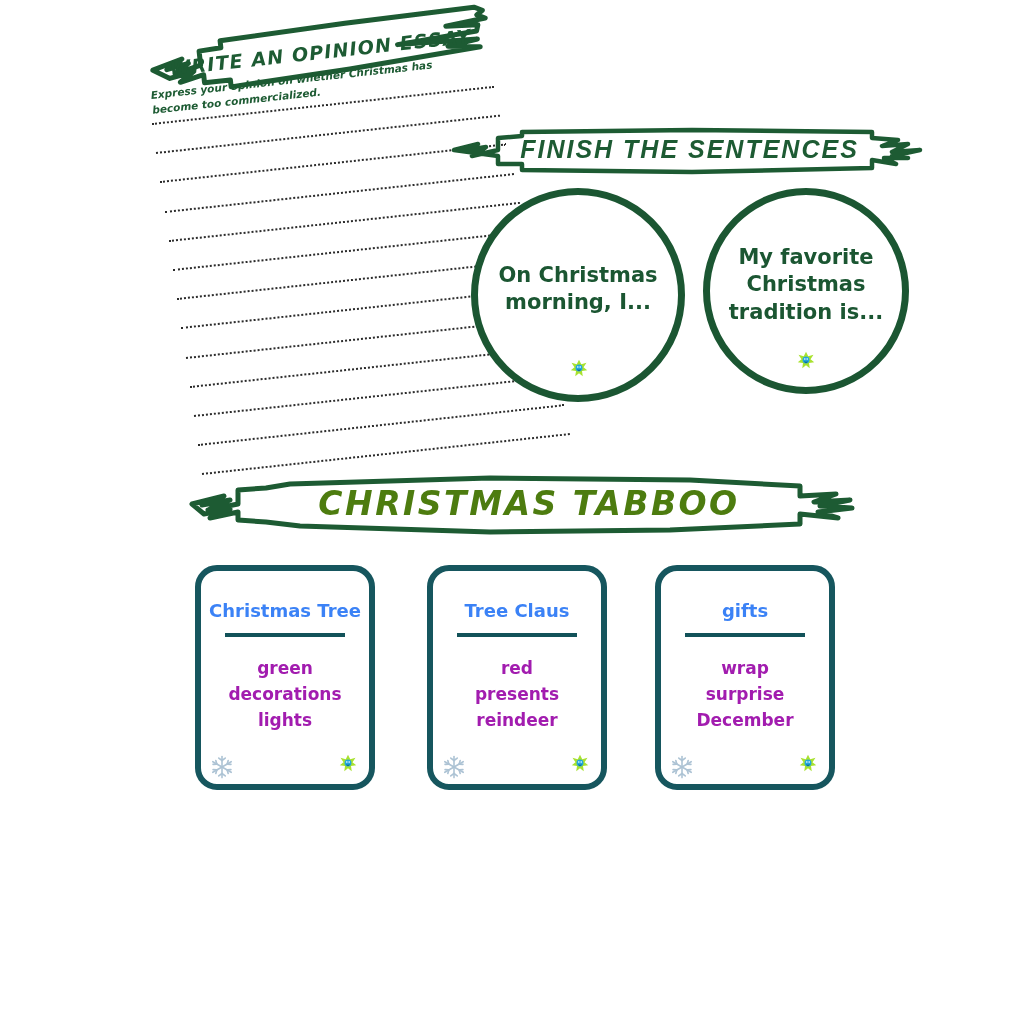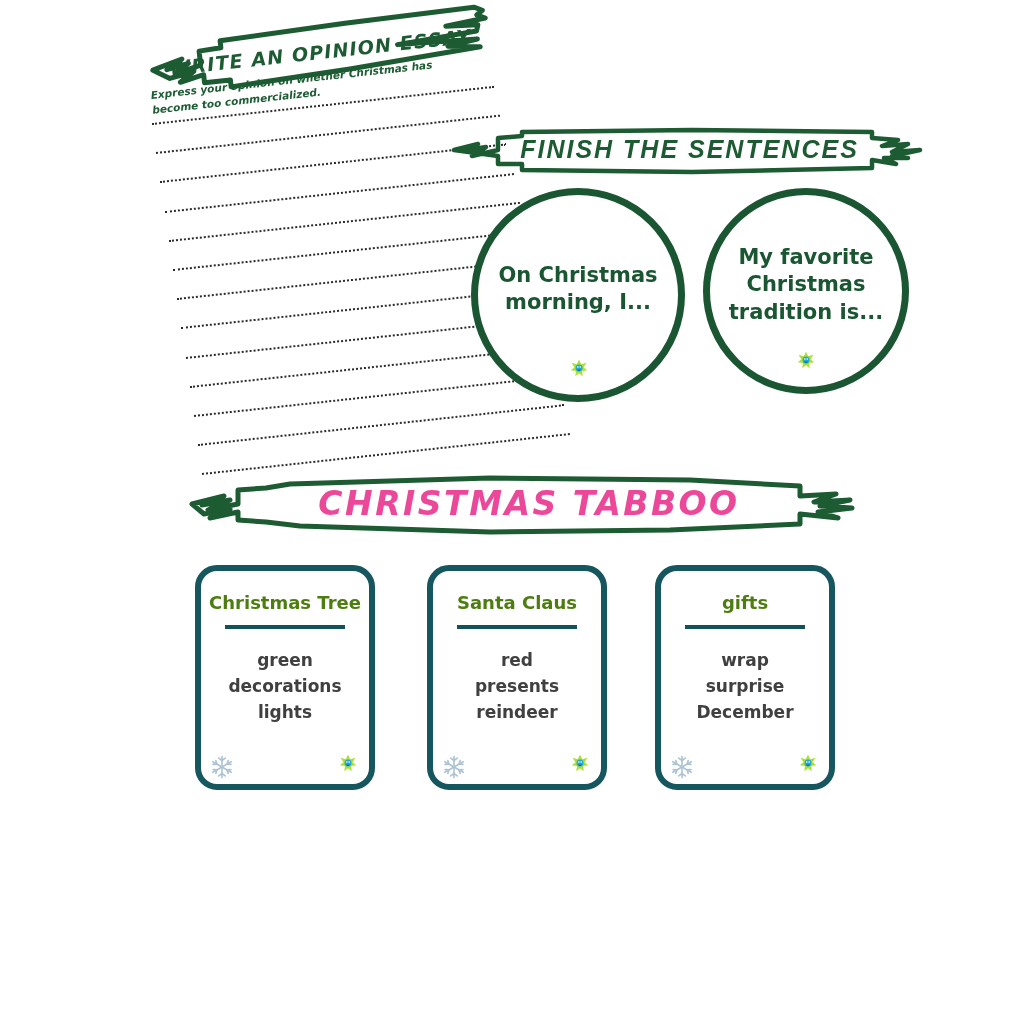--- a/index.html
+++ b/index.html
@@ -69,42 +69,42 @@
     position:absolute;width:18px;height:18px;
   }
   .logo-mark svg{display:block;}
 
   .snowflake{position:absolute;width:26px;height:26px;opacity:.85;}
   .snowflake svg{display:block;}
 
   
   #tabboo-banner{left:190px;top:474px;width:678px;height:62px;}
   #tabboo-banner .rb-text{
-    font-size:33px;color:#ec4899;letter-spacing:2.5px;
+    font-size:33px;color:#4d7c0f;letter-spacing:2.5px;
     font-family:"DejaVu Sans", sans-serif;font-style:italic;font-weight:700;
     transform:translateY(-2px);
   }
 
   .taboo-card{
     position:absolute;top:565px;width:180px;height:225px;
     border:6px solid #16565e;border-radius:22px;background:#fff;
     box-sizing:border-box;
   }
   .taboo-card .card-word{
-    margin-top:22px;text-align:center;
-    font-size:18px;font-weight:700;color:#4d7c0f;
+    margin-top:30px;text-align:center;
+    font-size:18px;font-weight:700;color:#3b82f6;
     font-family:"DejaVu Sans", sans-serif;
     line-height:1.1;
   }
   .taboo-card .card-rule{
     width:120px;height:4px;background:#125259;margin:12px auto 0;
   }
   .taboo-card .card-clues{
     margin-top:18px;text-align:center;
-    font-size:17px;font-weight:700;color:#404040;
+    font-size:17px;font-weight:700;color:#a21caf;
     line-height:1.55;font-family:"DejaVu Sans", sans-serif;
   }
   #card-1{left:195px;}
   #card-2{left:427px;}
   #card-3{left:655px;}
   .taboo-card .snowflake{left:8px;bottom:4px;}
   .taboo-card .logo-mark{right:12px;bottom:12px;}
 </style>
 </head>
 <body>
@@ -217,21 +217,21 @@
         <path d="M12 1 L15 7 L22 5 L18 11 L23 15 L16 16 L17 23 L12 19 L7 23 L8 16 L1 15 L6 11 L2 5 L9 7 Z" fill="#a8e22e"></path>
         <circle cx="12" cy="12" r="4.6" fill="#22a7df"></circle>
         <circle cx="10.4" cy="10.7" r="1.1" fill="#fff"></circle>
         <circle cx="13.6" cy="10.7" r="1.1" fill="#fff"></circle>
         <path d="M10 14.4 Q12 16 14 14.4" stroke="#0b3c52" stroke-width="1" fill="none"></path>
       </svg>
     </div>
   </div>
 
   <div class="taboo-card" id="card-2">
-    <div class="card-word">Santa Claus</div>
+    <div class="card-word">Tree Claus</div>
     <div class="card-rule"></div>
     <div class="card-clues" style="white-space:pre-line;">red
 presents
 reindeer</div>
     <div class="snowflake">
       <svg viewBox="0 0 32 32" width="26" height="26">
         <g stroke="#9fb9cd" stroke-width="2" stroke-linecap="round">
           <line x1="16" y1="3" x2="16" y2="29"></line>
           <line x1="4.7" y1="9.5" x2="27.3" y2="22.5"></line>
           <line x1="4.7" y1="22.5" x2="27.3" y2="9.5"></line>

